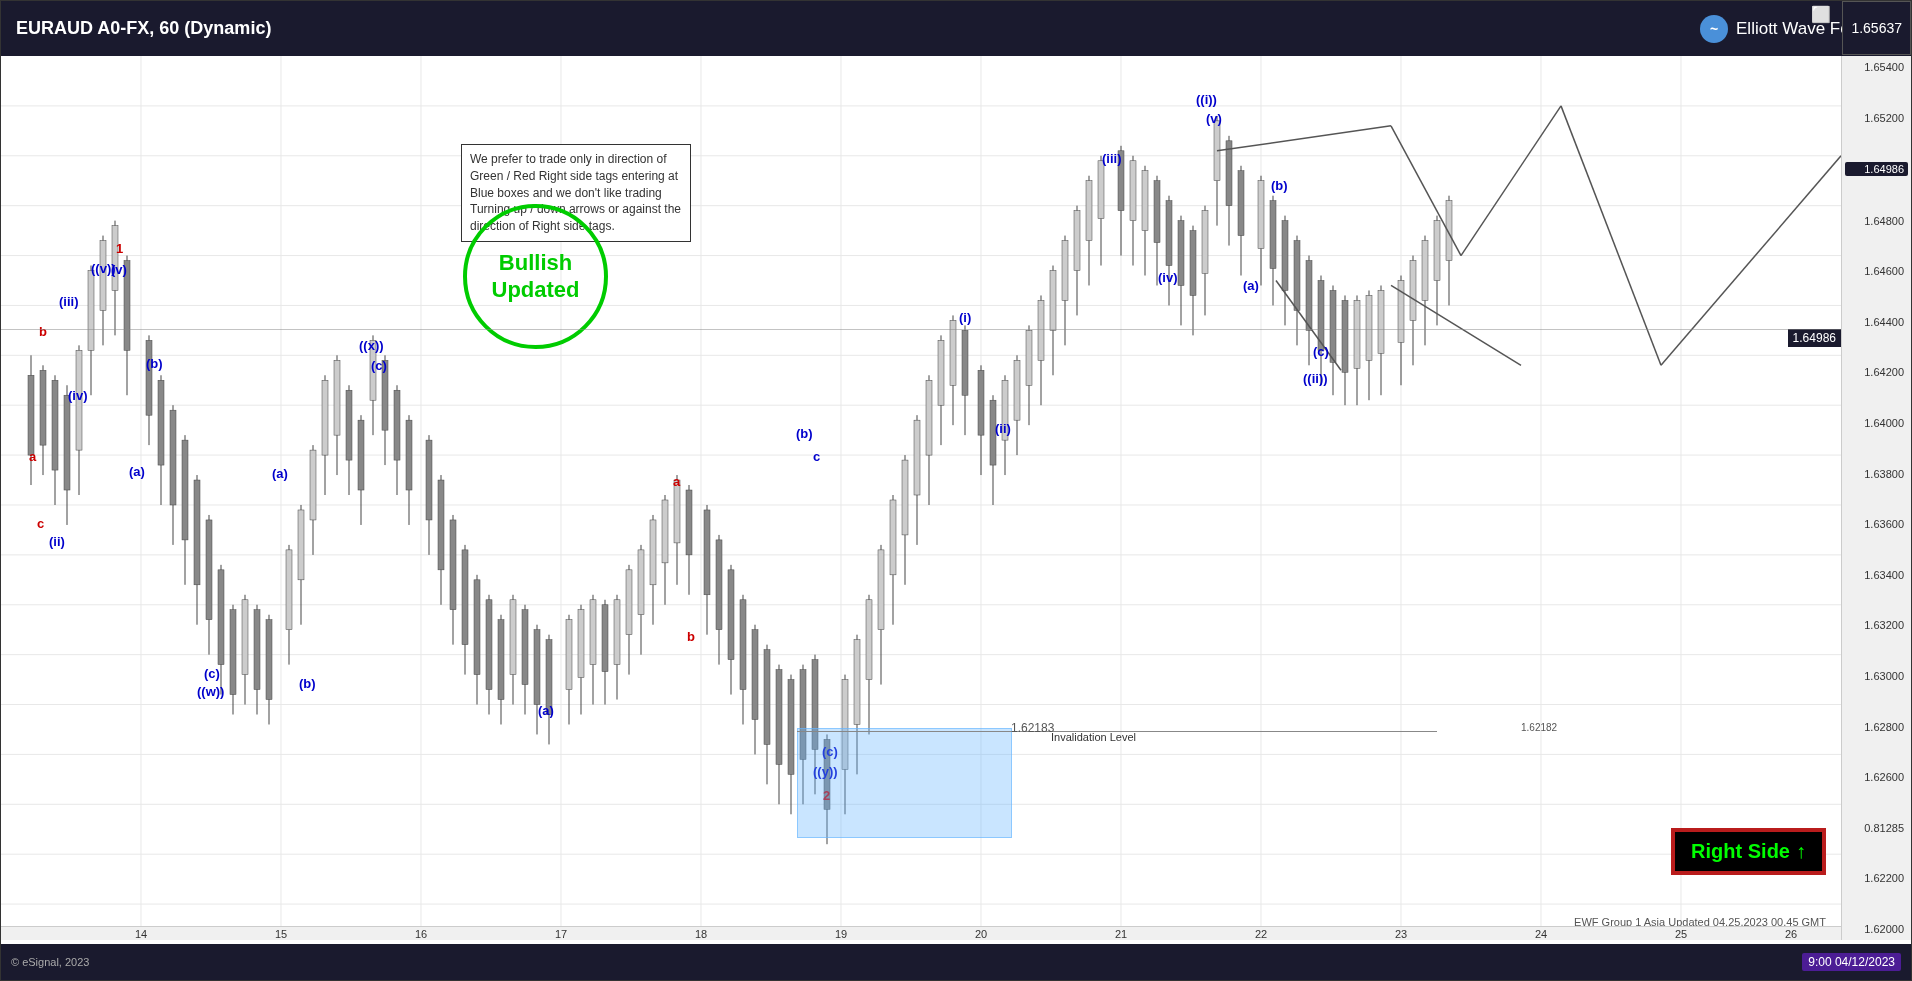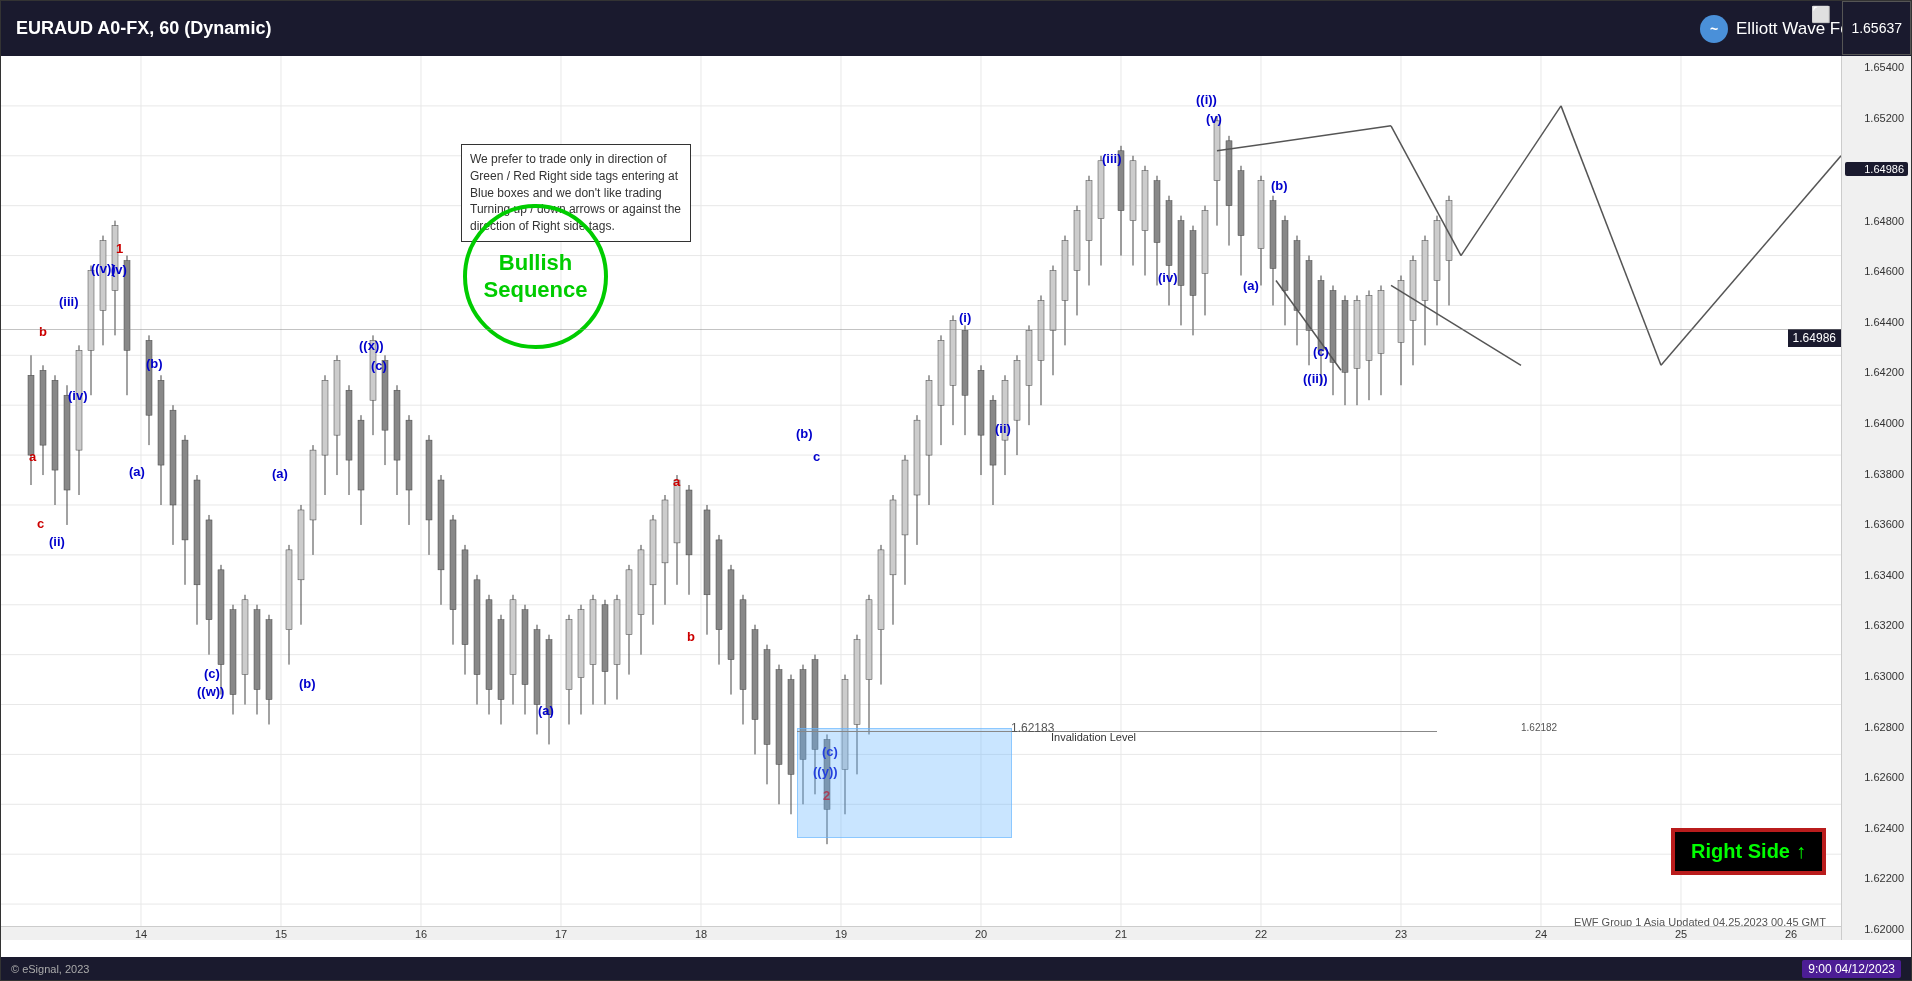--- a/index.html
+++ b/index.html
@@ -115,21 +115,21 @@
       padding: 1px 4px;
       border-radius: 2px;
     }
 
     
     #bottom-bar {
       position: absolute;
       bottom: 0;
       left: 0;
       right: 0;
-      height: 23px;
+      height: 36px;
       background: #1a1a2e;
       display: flex;
       align-items: center;
       justify-content: space-between;
       padding: 0 10px;
     }
 
     #bottom-left {
       color: #aaa;
       font-size: 11px;
@@ -639,21 +639,21 @@
     <div class="wave-label wave-blue" style="left:1312px;top:288px;">(c)</div>
     <div class="wave-label wave-blue" style="left:1302px;top:315px;">((ii))</div>
 
     <div id="info-box" style="left: 460px; top: 88px;">
       <span>We prefer to trade only in direction of Green / Red Right side tags entering at Blue boxes and we don't like trading Turning up / down arrows or against the direction of Right side tags.</span>
     </div>
 
     <div id="bullish-sequence" style="left: 462px; top: 148px;">
       <div>
         <span>Bullish</span><br>
-        <span>Sequence</span>
+        <span>Updated</span>
       </div>
     </div>
 
     <div id="blue-box" style="left: 796px; top: 672px; width: 215px; height: 110px;"></div>
 
     <div id="price-line" style="left: 796px; top: 675px; width: 640px;"></div>
     <div id="price-line-label" style="left: 1520px; top: 666px; text-align: center;">1.62182</div>
 
     <div id="invalidation-label" style="left: 1050px; top: 675px;">Invalidation Level</div>
 
@@ -696,21 +696,21 @@
     <span class="price-label">1.64400</span>
     <span class="price-label">1.64200</span>
     <span class="price-label">1.64000</span>
     <span class="price-label">1.63800</span>
     <span class="price-label">1.63600</span>
     <span class="price-label">1.63400</span>
     <span class="price-label">1.63200</span>
     <span class="price-label">1.63000</span>
     <span class="price-label">1.62800</span>
     <span class="price-label">1.62600</span>
-    <span class="price-label">1.62400</span>
+    <span class="price-label">0.81285</span>
     <span class="price-label">1.62200</span>
     <span class="price-label">1.62000</span>
   </div>
 
   <div id="expand-icon">⬜</div>
 
   <div id="bottom-bar">
     <div id="bottom-left">
       <span>© eSignal, 2023</span>
     </div>

